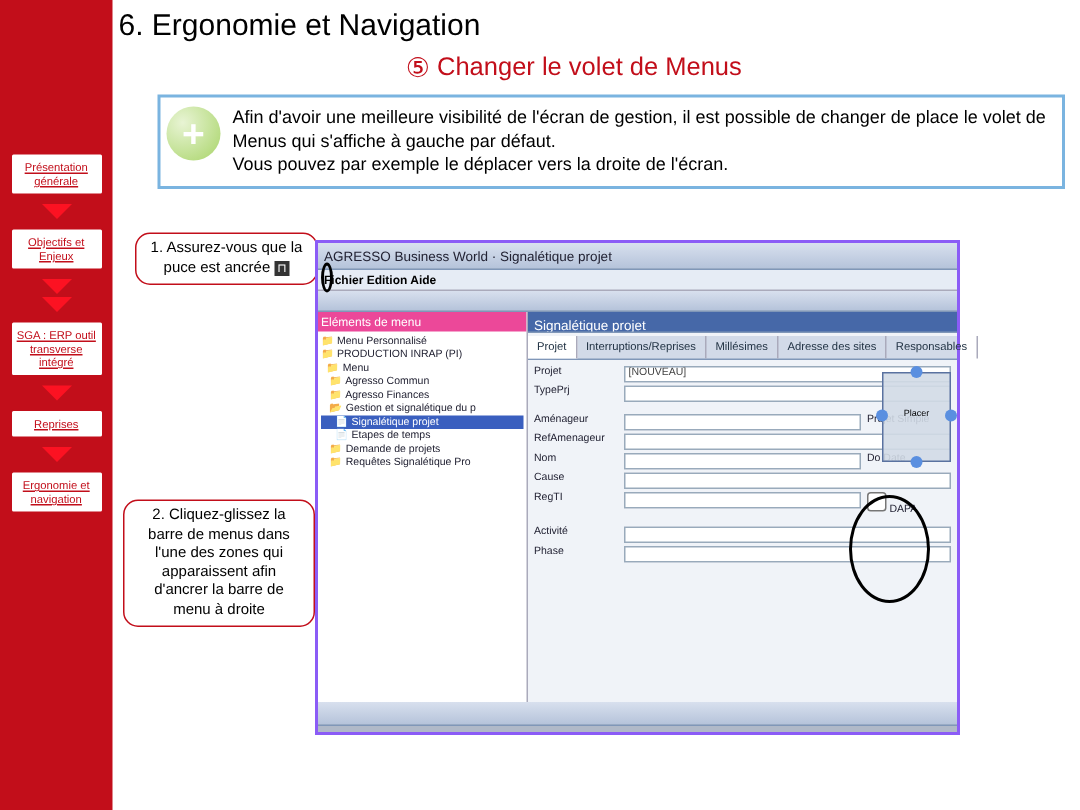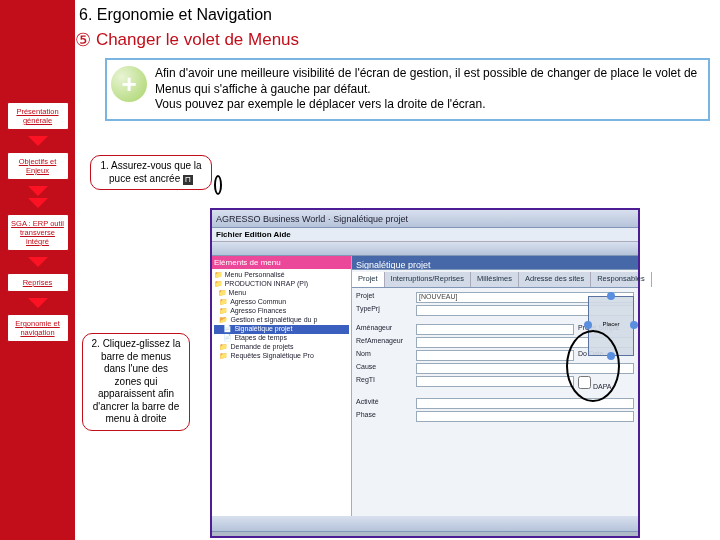--- a/index.html
+++ b/index.html
@@ -1,33 +1,33 @@
 <!DOCTYPE html>
 <html><head>
 <meta charset="utf-8">
 <style>
   * { box-sizing: border-box; margin: 0; padding: 0; }
   body { width: 720px; height: 540px; font-family: Arial, sans-serif; background: #fff; overflow: hidden; }
   .sidebar { position: absolute; left: 0; top: 0; width: 75px; height: 540px; background: #c20e1a; }
   .sidebar-item { background: #fff; border: 1px solid #c20e1a; margin: 6px auto; padding: 4px 2px; font-size: 7.5px; text-align: center; color: #c20e1a; cursor: pointer; width: 62px; line-height: 1.2; border-radius: 2px; text-decoration: underline; }
   .arrow-down { width: 0; height: 0; margin: 2px auto; border-left: 10px solid transparent; border-right: 10px solid transparent; border-top: 10px solid #c20e1a; filter: brightness(1.3); }
   .content { position: absolute; left: 75px; top: 0; right: 0; bottom: 0; }
-  .title { font-size: 16px; font-weight: normal; padding: 6px 4px 2px 4px; color: #000; }
-  .subtitle { font-size: 17px; color: #c20e1a; text-align: left; padding: 2px 30px 4px 0; }
+  .title { font-size: 20px; font-weight: normal; padding: 6px 4px 2px 4px; color: #000; }
+  .subtitle { font-size: 17px; color: #c20e1a; text-align: center; padding: 2px 30px 4px 0; }
   .subtitle .dot { font-size: 18px; position: relative; top: 1px; }
   .intro-box { border: 2px solid #7ab4e0; background: #fff; margin: 4px 10px 6px 30px; padding: 6px 8px 6px 48px; position: relative; min-height: 60px; }
   .intro-icon { position: absolute; left: 4px; top: 6px; width: 36px; height: 36px; border-radius: 50%; background: radial-gradient(circle at 30% 30%, #e8f4d4, #a8d468); display: flex; align-items: center; justify-content: center; }
   .intro-icon::before { content: "+"; font-size: 26px; font-weight: bold; color: #fff; }
   .intro-text { font-size: 12px; line-height: 1.3; }
   .callout { background: #fff; border: 1.5px solid #c20e1a; border-radius: 10px; padding: 4px 8px; font-size: 10px; text-align: center; position: absolute; line-height: 1.25; }
   .callout-1 { left: 90px; top: 155px; width: 122px; }
-  .callout-2 { left: 82px; top: 333px; width: 108px; }
+  .callout-2 { left: 82px; top: 333px; width: 128px; }
   .callout-3 { left: 420px; top: 440px; width: 200px; }
   .anchor-glyph { display: inline-block; width: 10px; height: 10px; background: #333; color: #fff; font-size: 8px; line-height: 10px; }
-  .screenshot { position: absolute; left: 210px; top: 160px; width: 430px; height: 330px; background: #b0b9c8; border: 2px solid #4c1d95; margin-top: 48px; }
+  .screenshot { position: absolute; left: 210px; top: 160px; width: 430px; height: 330px; background: #b0b9c8; border: 2px solid #8b5cf6; }
   .screenshot .bar { height: 18px; background: linear-gradient(#d8e0ee,#b5c3da); font-size: 9px; line-height: 18px; padding: 0 4px; border-bottom: 1px solid #8097b8; overflow: hidden; white-space: nowrap; color: #223; }
   .screenshot .menubar { height: 14px; background: #e6ecf5; font-size: 8px; line-height: 14px; padding: 0 4px; border-bottom: 1px solid #aab; font-weight: bold; }
   .tabs { display: flex; height: 16px; background: #d2dae8; font-size: 7.5px; border-bottom: 1px solid #8097b8; }
   .tabs .tab { padding: 2px 6px; border-right: 1px solid #aab; color: #234; white-space: nowrap; }
   .tabs .tab.active { background: #fff; }
   .main-area { position: relative; height: 260px; background: #fff; }
   .tree-panel { width: 140px; position: absolute; left: 0; top: 0; bottom: 0; background: #fff; border-right: 1px solid #aab; font-size: 7px; padding: 2px; overflow: hidden; }
   .tree-panel .header { background: #ec4899; color: #fff; font-size: 8px; padding: 2px; margin: -2px -2px 2px -2px; }
   .tree-item { white-space: nowrap; padding: 0 0 1px 0; color: #223; }
   .folder { color: #e6a817; }

